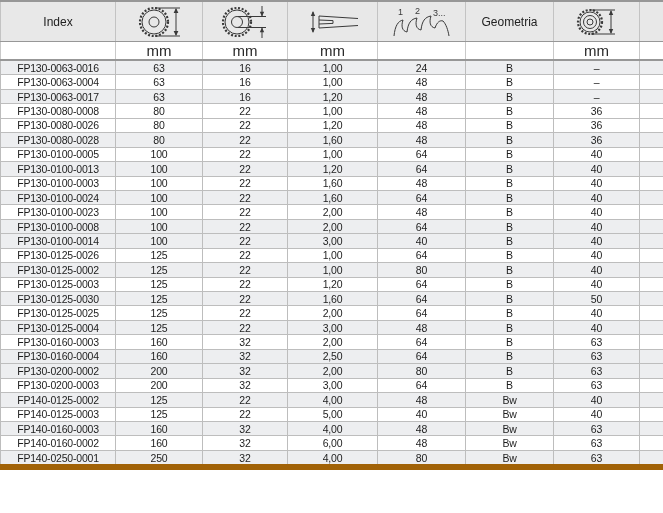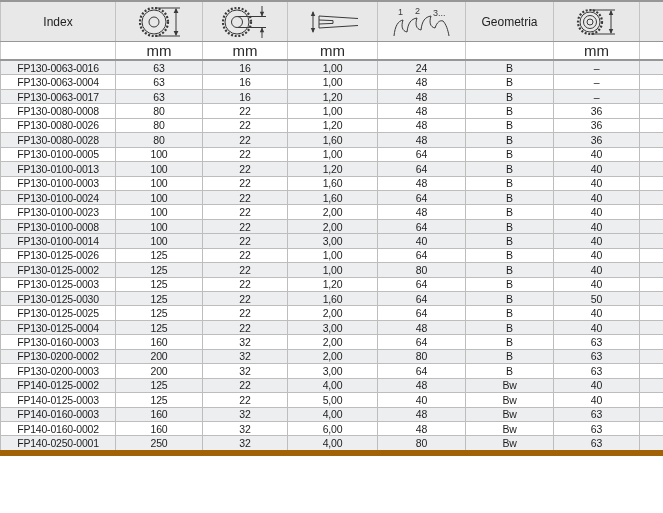--- a/index.html
+++ b/index.html
@@ -330,20 +330,30 @@
           <td>FP130-0160-0003</td>
           <td>160</td>
           <td>32</td>
           <td>2,00</td>
           <td>64</td>
           <td>B</td>
           <td>63</td>
           <td></td>
         </tr>
         <tr class="stripe">
+          <td>FP130-0160-0004</td>
+          <td>160</td>
+          <td>32</td>
+          <td>2,50</td>
+          <td>64</td>
+          <td>B</td>
+          <td>63</td>
+          <td></td>
+        </tr>
+        <tr class="stripe">
           <td>FP130-0200-0002</td>
           <td>200</td>
           <td>32</td>
           <td>2,00</td>
           <td>80</td>
           <td>B</td>
           <td>63</td>
           <td></td>
         </tr>
         <tr>

